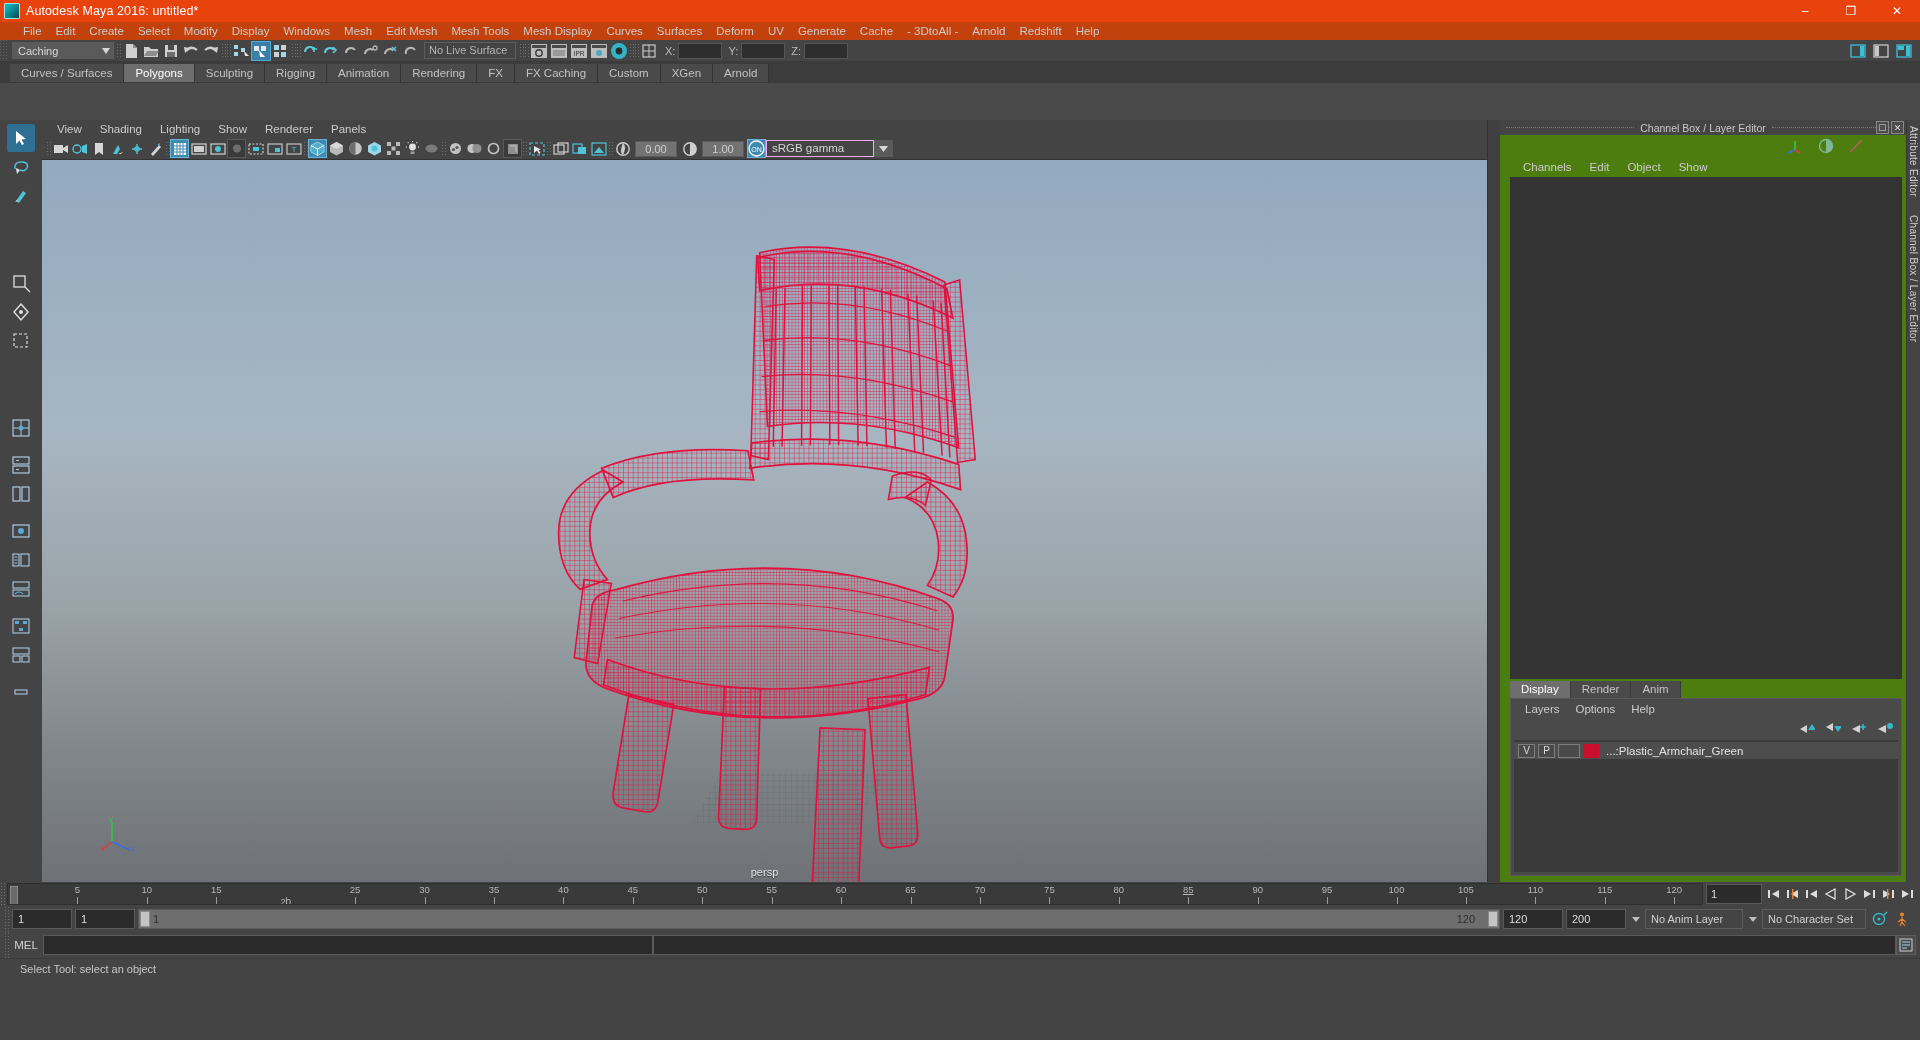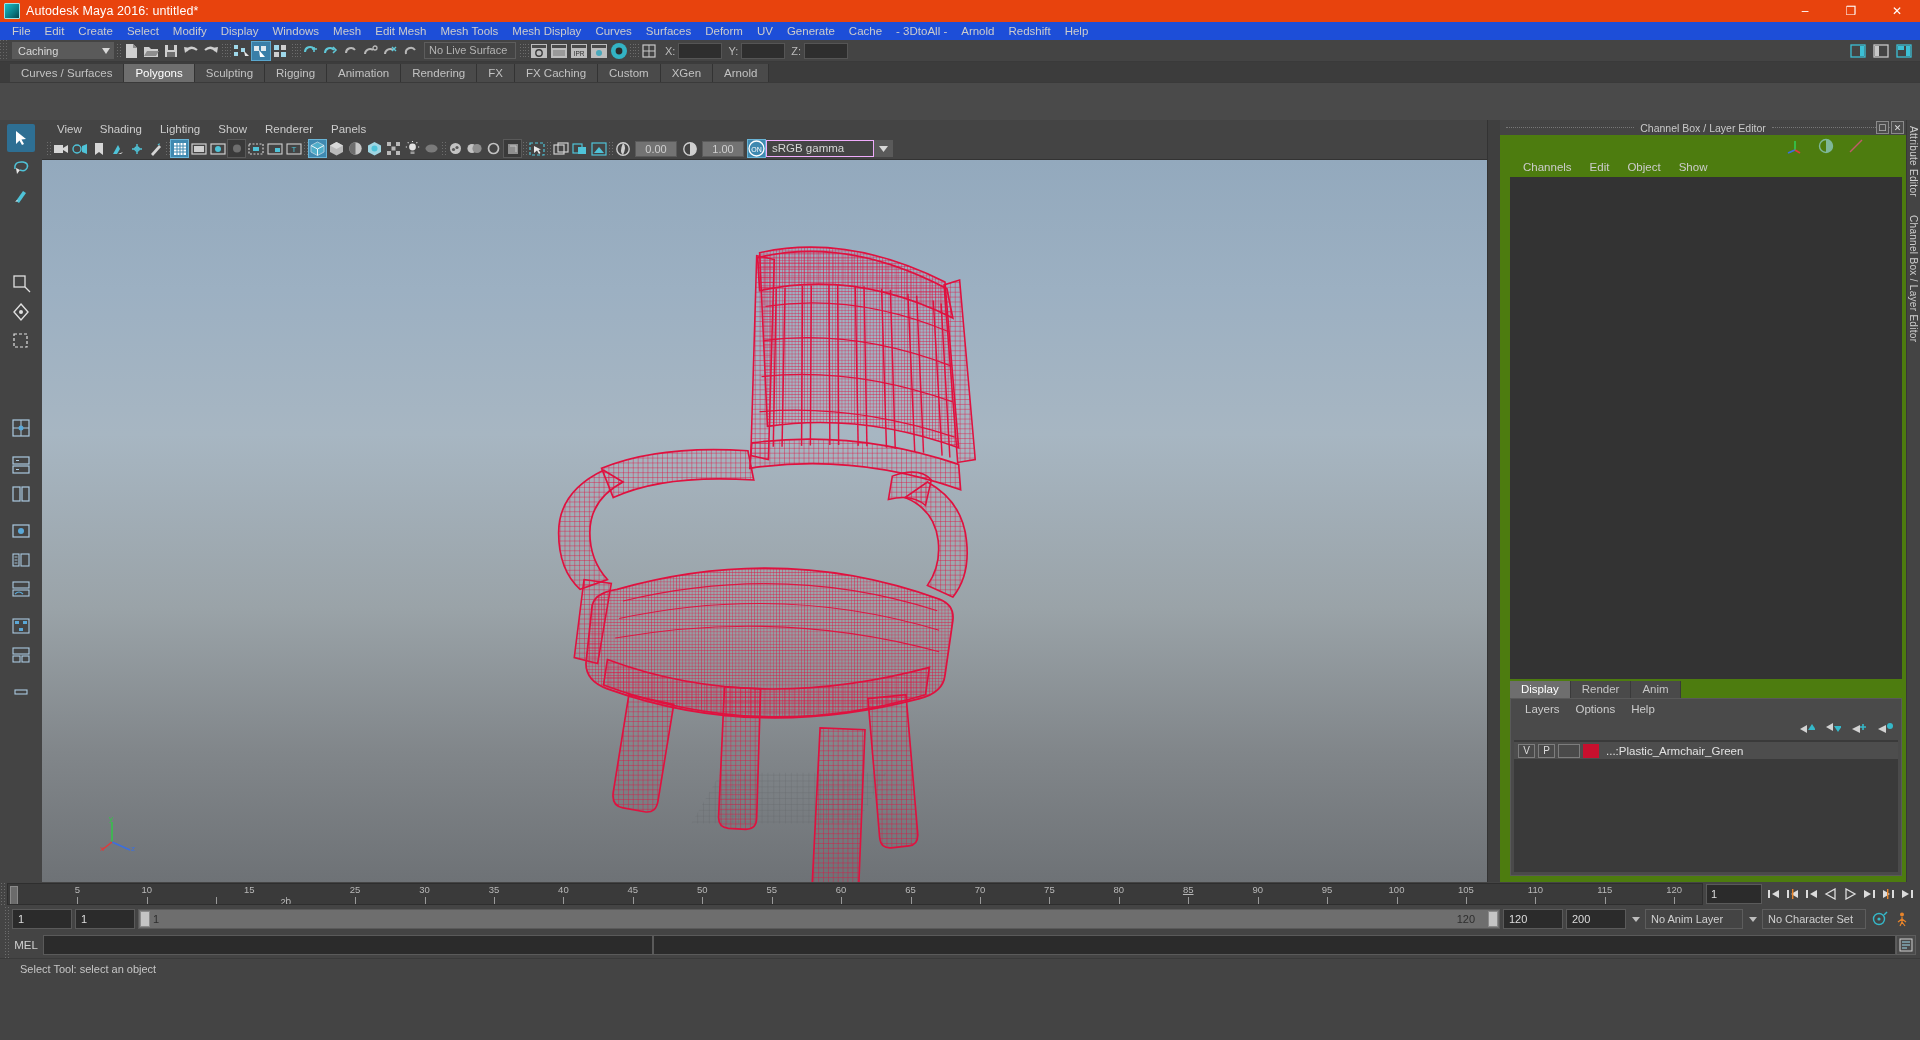--- a/index.html
+++ b/index.html
@@ -7,21 +7,21 @@
   body { font-family:"Liberation Sans", sans-serif; font-size:12px; color:#c8c8c8; -webkit-font-smoothing:antialiased; }
 
   
   .titlebar { height:22px; background:#e8430d; display:flex; align-items:center; position:relative; }
   .titlebar .logo { width:16px; height:16px; margin:0 6px 0 4px; background:linear-gradient(135deg,#19c0c8 0%, #0b7d86 60%, #04454b 100%); border:1px solid #9de4e8; border-radius:1px; flex:none; }
   .titlebar .ttl { color:#fff; font-size:12.5px; letter-spacing:.1px; }
   .winbtns { position:absolute; right:0; top:0; height:22px; display:flex; }
   .winbtn { width:46px; height:22px; display:flex; align-items:center; justify-content:center; color:#fff; font-size:12px; }
 
   
-  .menubar { height:18px; background:#1d4ed8; display:flex; align-items:flex-start; padding-left:5px; }
+  .menubar { height:18px; background:#c2410c; display:flex; align-items:flex-start; padding-left:16px; }
   .menubar .mi { padding:0 7px; font-size:11.5px; color:#ccc; line-height:18px; white-space:nowrap; }
 
   
   .toolrow { height:22px; background:#444; display:flex; align-items:center; border-bottom:1px solid #3a3a3a; }
   .griphandle { width:9px; height:100%; flex:none;
       background-image:radial-gradient(#6d6d6d 0.8px, transparent 0.9px);
       background-size:3px 3px; background-position:2px 2px; opacity:.85; }
   .modesel { width:86px; height:17px; background:#5a5a5a; color:#d8d8d8; font-size:11px; padding-left:5px; line-height:17px; margin-left:3px; border:1px solid #5a5a5a; }
   .modearrow { width:16px; height:17px; background:#5a5a5a; display:flex; align-items:center; justify-content:center; margin-right:2px; }
   .dotsep { width:5px; height:16px; flex:none; background-image:radial-gradient(#6d6d6d 0.7px, transparent 0.8px); background-size:3px 3px; }
@@ -759,20 +759,21 @@
       <div class="axisgiz">
         <svg width="36" height="40">
           <line x1="12" y1="30" x2="12" y2="10" stroke="#35c24a" stroke-width="1.6"></line>
           <line x1="12" y1="30" x2="30" y2="38" stroke="#3b6fe0" stroke-width="1.6"></line>
           <line x1="12" y1="30" x2="2" y2="38" stroke="#e03b3b" stroke-width="1.6"></line>
           <text x="9" y="9" font-size="8" fill="#35c24a" font-family="Liberation Sans">y</text>
           <text x="31" y="39" font-size="8" fill="#3b6fe0" font-family="Liberation Sans">z</text>
           <text x="0" y="39" font-size="8" fill="#e03b3b" font-family="Liberation Sans">x</text>
         </svg>
       </div>
+      <div class="persplbl">persp</div>
     </div>
   </div>
 
   <div class="vpscroll"></div>
 
   <div class="rightdock">
     <div class="rdmain">
       <div class="rdtitle">
         <span class="dotline"></span>
         <span>Channel Box / Layer Editor</span>
@@ -871,21 +872,21 @@
 
 <div class="timebar">
   <div class="dotsep" style="height:24px"></div>
   <div class="timeruler" id="timeruler">
     <div style="position:absolute;left:2px;top:2px;width:8px;height:20px;background:#6b6b6b;border:1px solid #8a8a8a;"></div>
   <div class="tick" style="left: 4.09836%;"></div>
       <div class="tlab" style="left: 4.09836%;">5</div>
       <div class="tick" style="left: 8.19672%;"></div>
       <div class="tlab" style="left: 8.19672%;">10</div>
       <div class="tick" style="left: 12.2951%;"></div>
-      <div class="tlab" style="left: 12.2951%; margin-left: 33px;">15</div>
+      <div class="tlab" style="left: 12.2951%;">15</div>
       <div class="tick" style="left: 16.3934%;"></div>
       <div class="tlab" style="left: 16.3934%; margin-top: 12px;">20</div>
       <div class="tick" style="left: 20.4918%;"></div>
       <div class="tlab" style="left: 20.4918%;">25</div>
       <div class="tick" style="left: 24.5902%;"></div>
       <div class="tlab" style="left: 24.5902%;">30</div>
       <div class="tick" style="left: 28.6885%;"></div>
       <div class="tlab" style="left: 28.6885%;">35</div>
       <div class="tick" style="left: 32.7869%;"></div>
       <div class="tlab" style="left: 32.7869%;">40</div>

